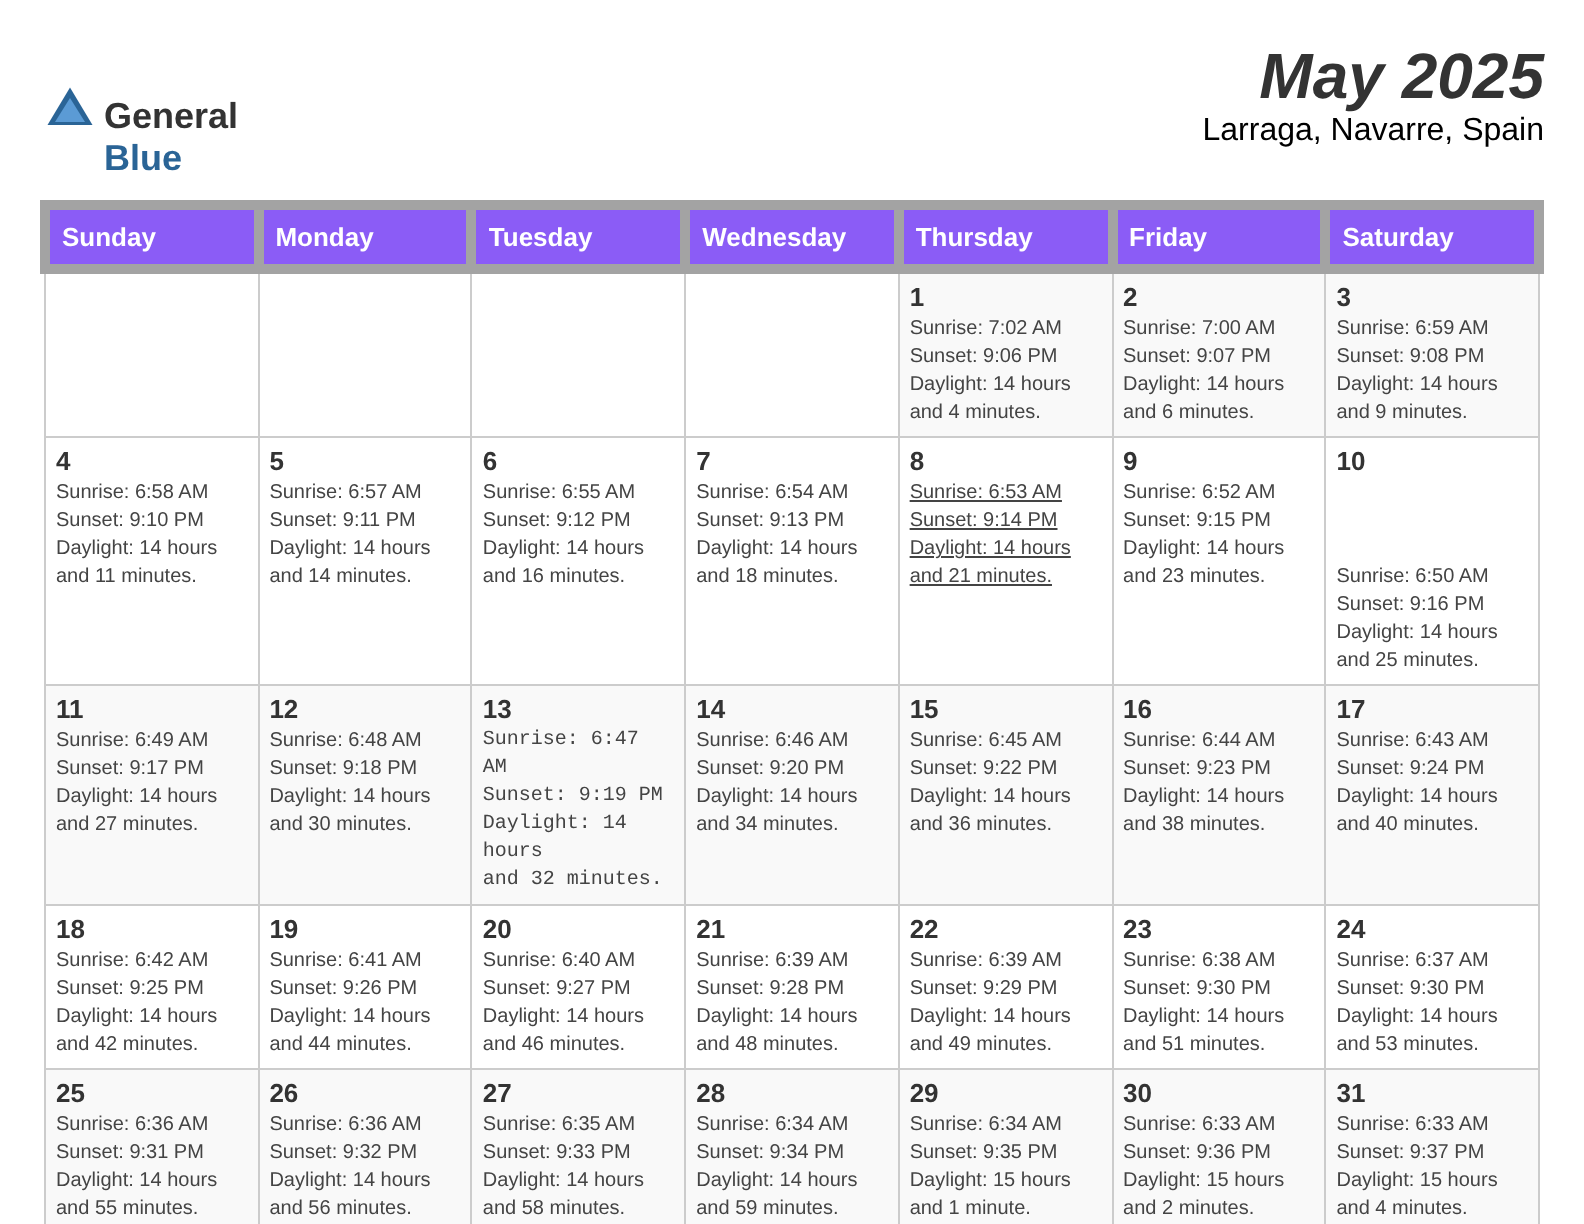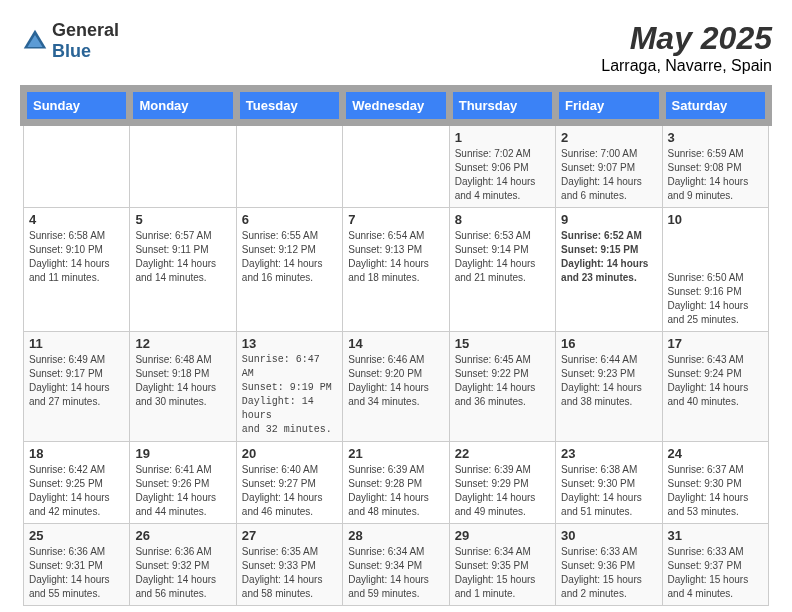--- a/index.html
+++ b/index.html
@@ -21,20 +21,21 @@
       align-items: center;
     }
     .logo-text {
       display: flex;
       flex-direction: column;
     }
     .logo-general {
       font-size: 18px;
       font-weight: bold;
       color: #333;
+      margin-top: 28px;
     }
     .logo-blue {
       font-size: 18px;
       font-weight: bold;
       color: #2a6496;
     }
     .logo-icon {
       width: 30px;
       height: 30px;
       margin-right: 2px;
@@ -51,26 +52,26 @@
     .subtitle {
       font-size: 16px;
       color: #000000;
     }
     table {
       width: 100%;
       border-collapse: collapse;
       table-layout: fixed;
     }
     thead tr th {
-      background-color: #3b82f6;
+      background-color: #8b5cf6;
       color: #fff;
       text-align: left;
       padding: 6px 6px;
       font-size: 13px;
-      border: 7px solid #a3a3a3;
+      border: 5px solid #a3a3a3;
     }
     tbody tr td {
       border: 1px solid #ccc;
       vertical-align: top;
       padding: 4px 5px;
       font-size: 10.5px;
       color: #333;
       height: 80px;
       background: #fff;
     }
@@ -182,28 +183,28 @@
         </td>
         <td>
           <div class="day-number">7</div>
           <div class="day-info" style="white-space: pre-line;">Sunrise: 6:54 AM
 Sunset: 9:13 PM
 Daylight: 14 hours
 and 18 minutes.</div>
         </td>
         <td>
           <div class="day-number">8</div>
-          <div class="day-info" style="white-space: pre-line;">Sunrise: 6:53 AM
+          <div class="day-info" style="white-space: pre-line; text-decoration: underline;">Sunrise: 6:53 AM
 Sunset: 9:14 PM
 Daylight: 14 hours
 and 21 minutes.</div>
         </td>
         <td>
           <div class="day-number">9</div>
-          <div class="day-info" style="white-space: pre-line; font-weight: bold;">Sunrise: 6:52 AM
+          <div class="day-info" style="white-space: pre-line;">Sunrise: 6:52 AM
 Sunset: 9:15 PM
 Daylight: 14 hours
 and 23 minutes.</div>
         </td>
         <td>
           <div class="day-number">10</div>
           <div class="day-info" style="white-space: pre-line; margin-top: 44px;">Sunrise: 6:50 AM
 Sunset: 9:16 PM
 Daylight: 14 hours
 and 25 minutes.</div>

